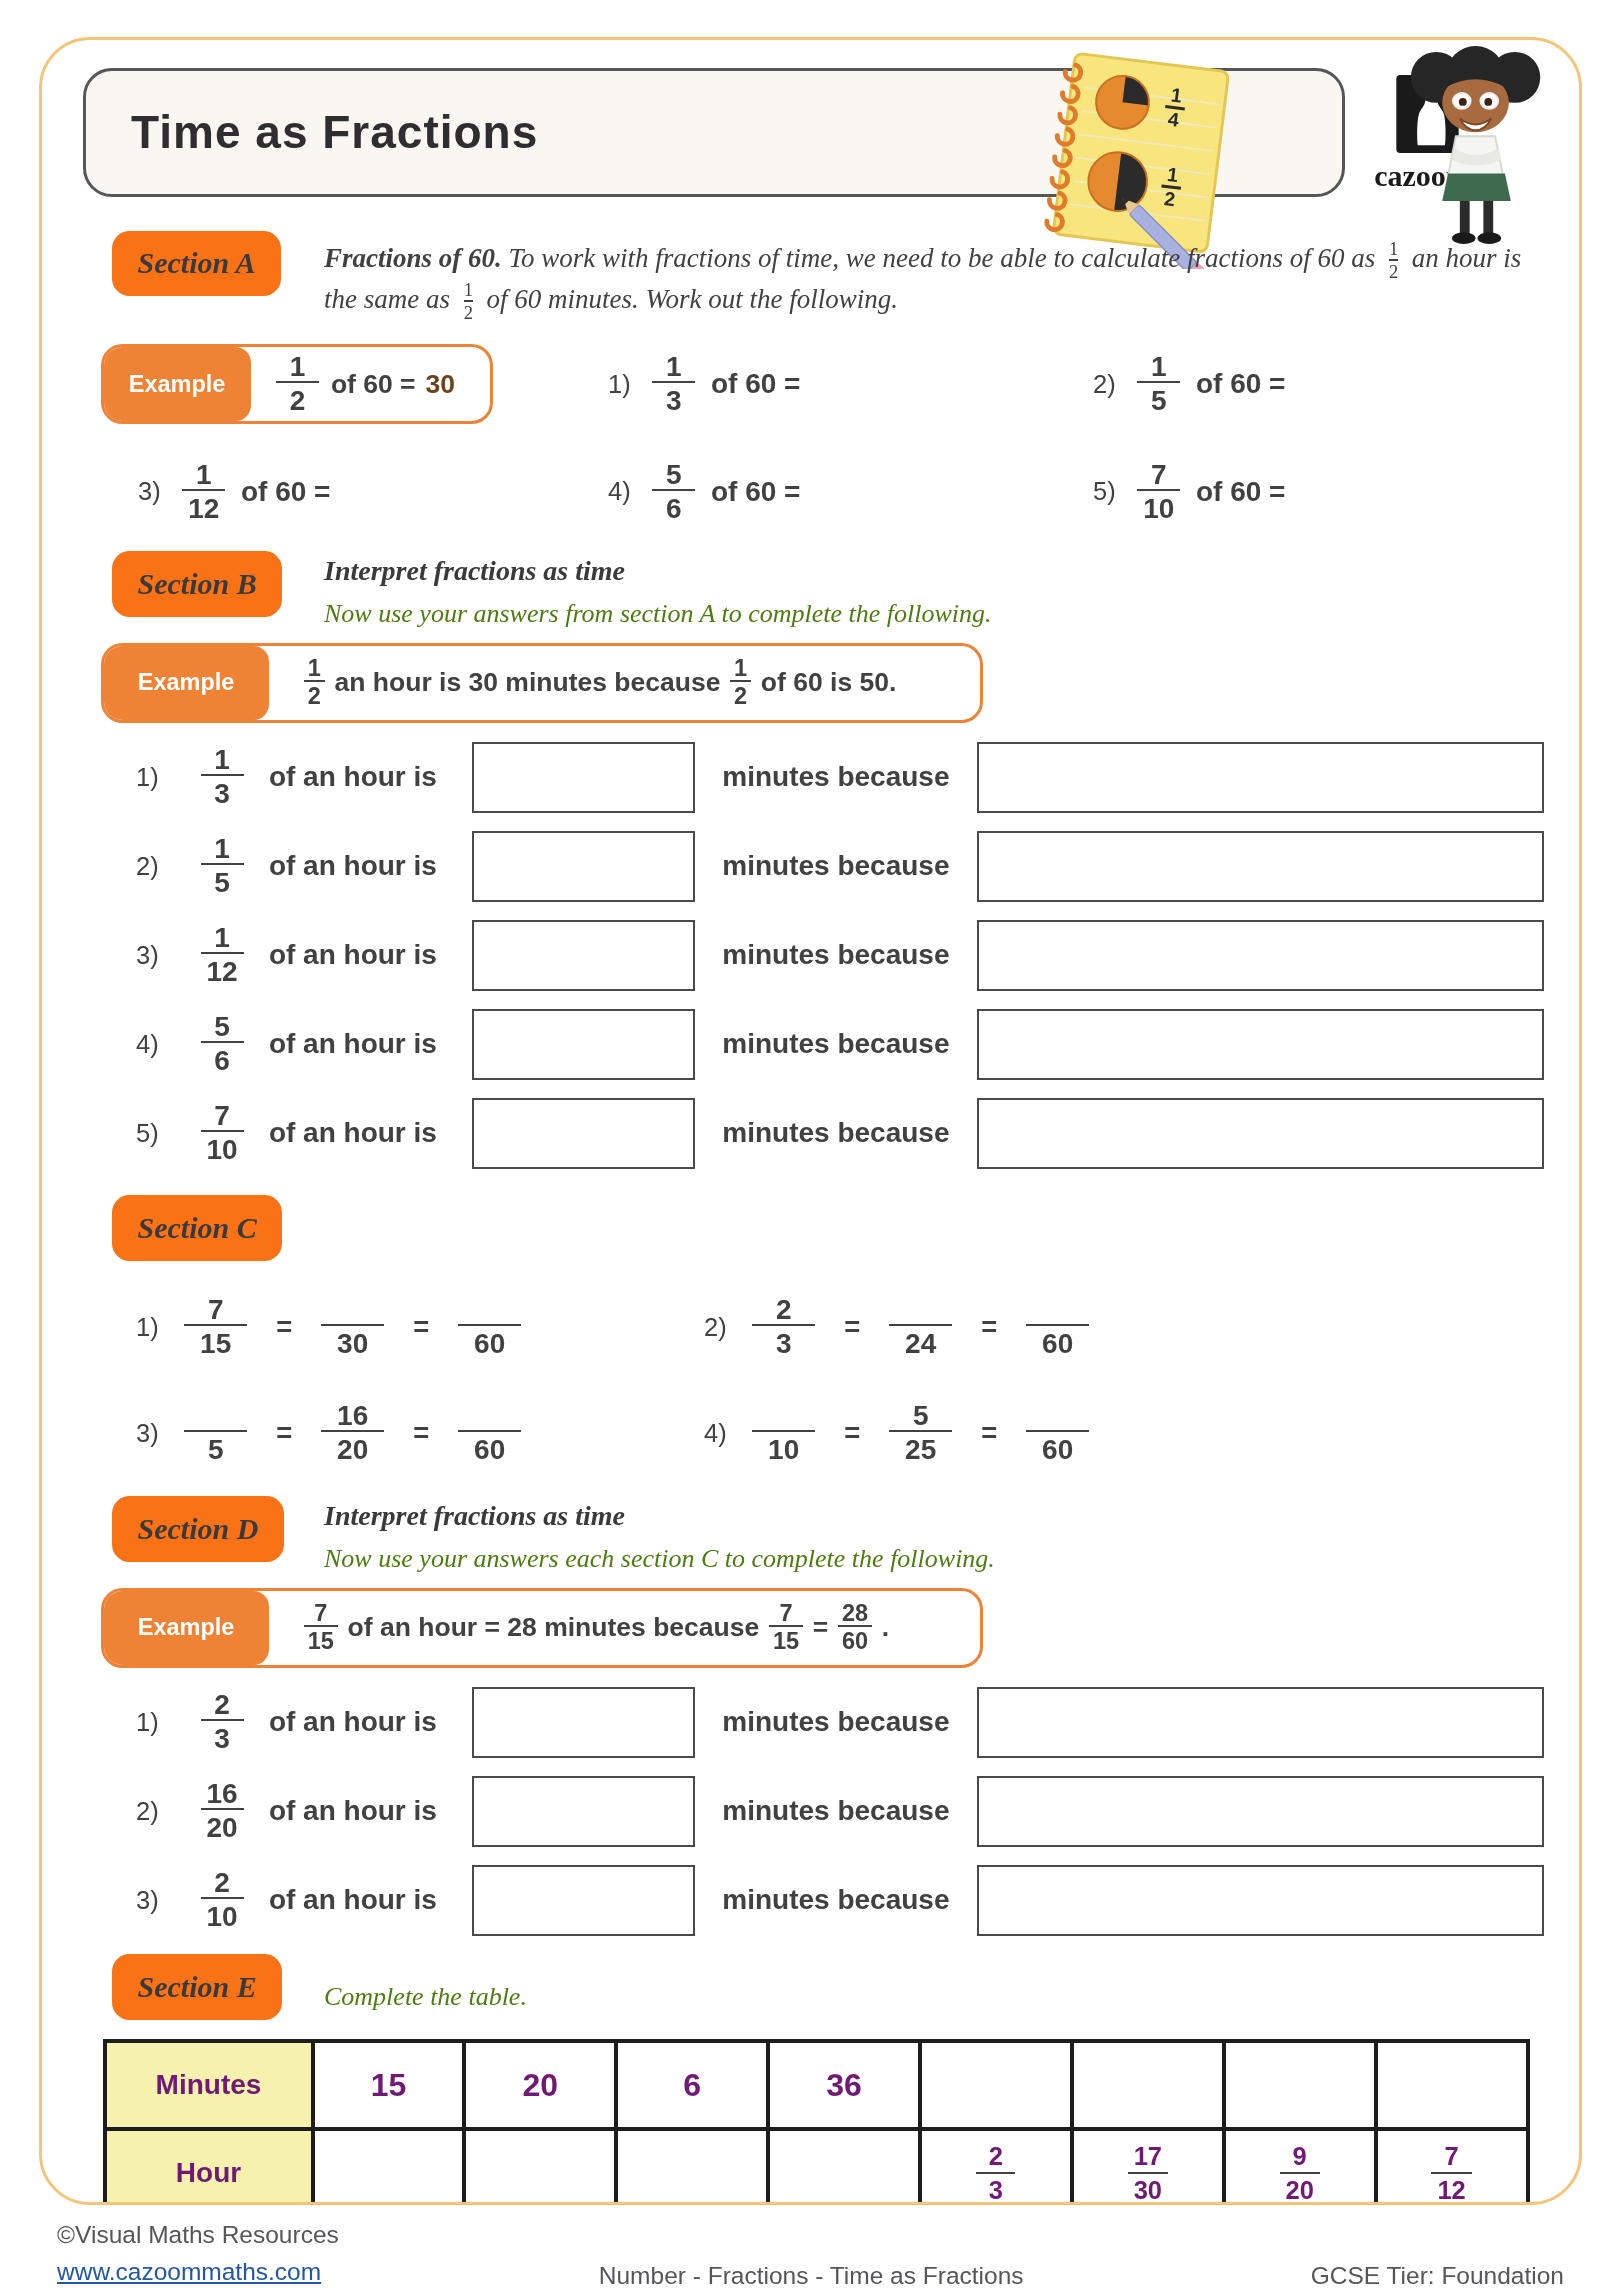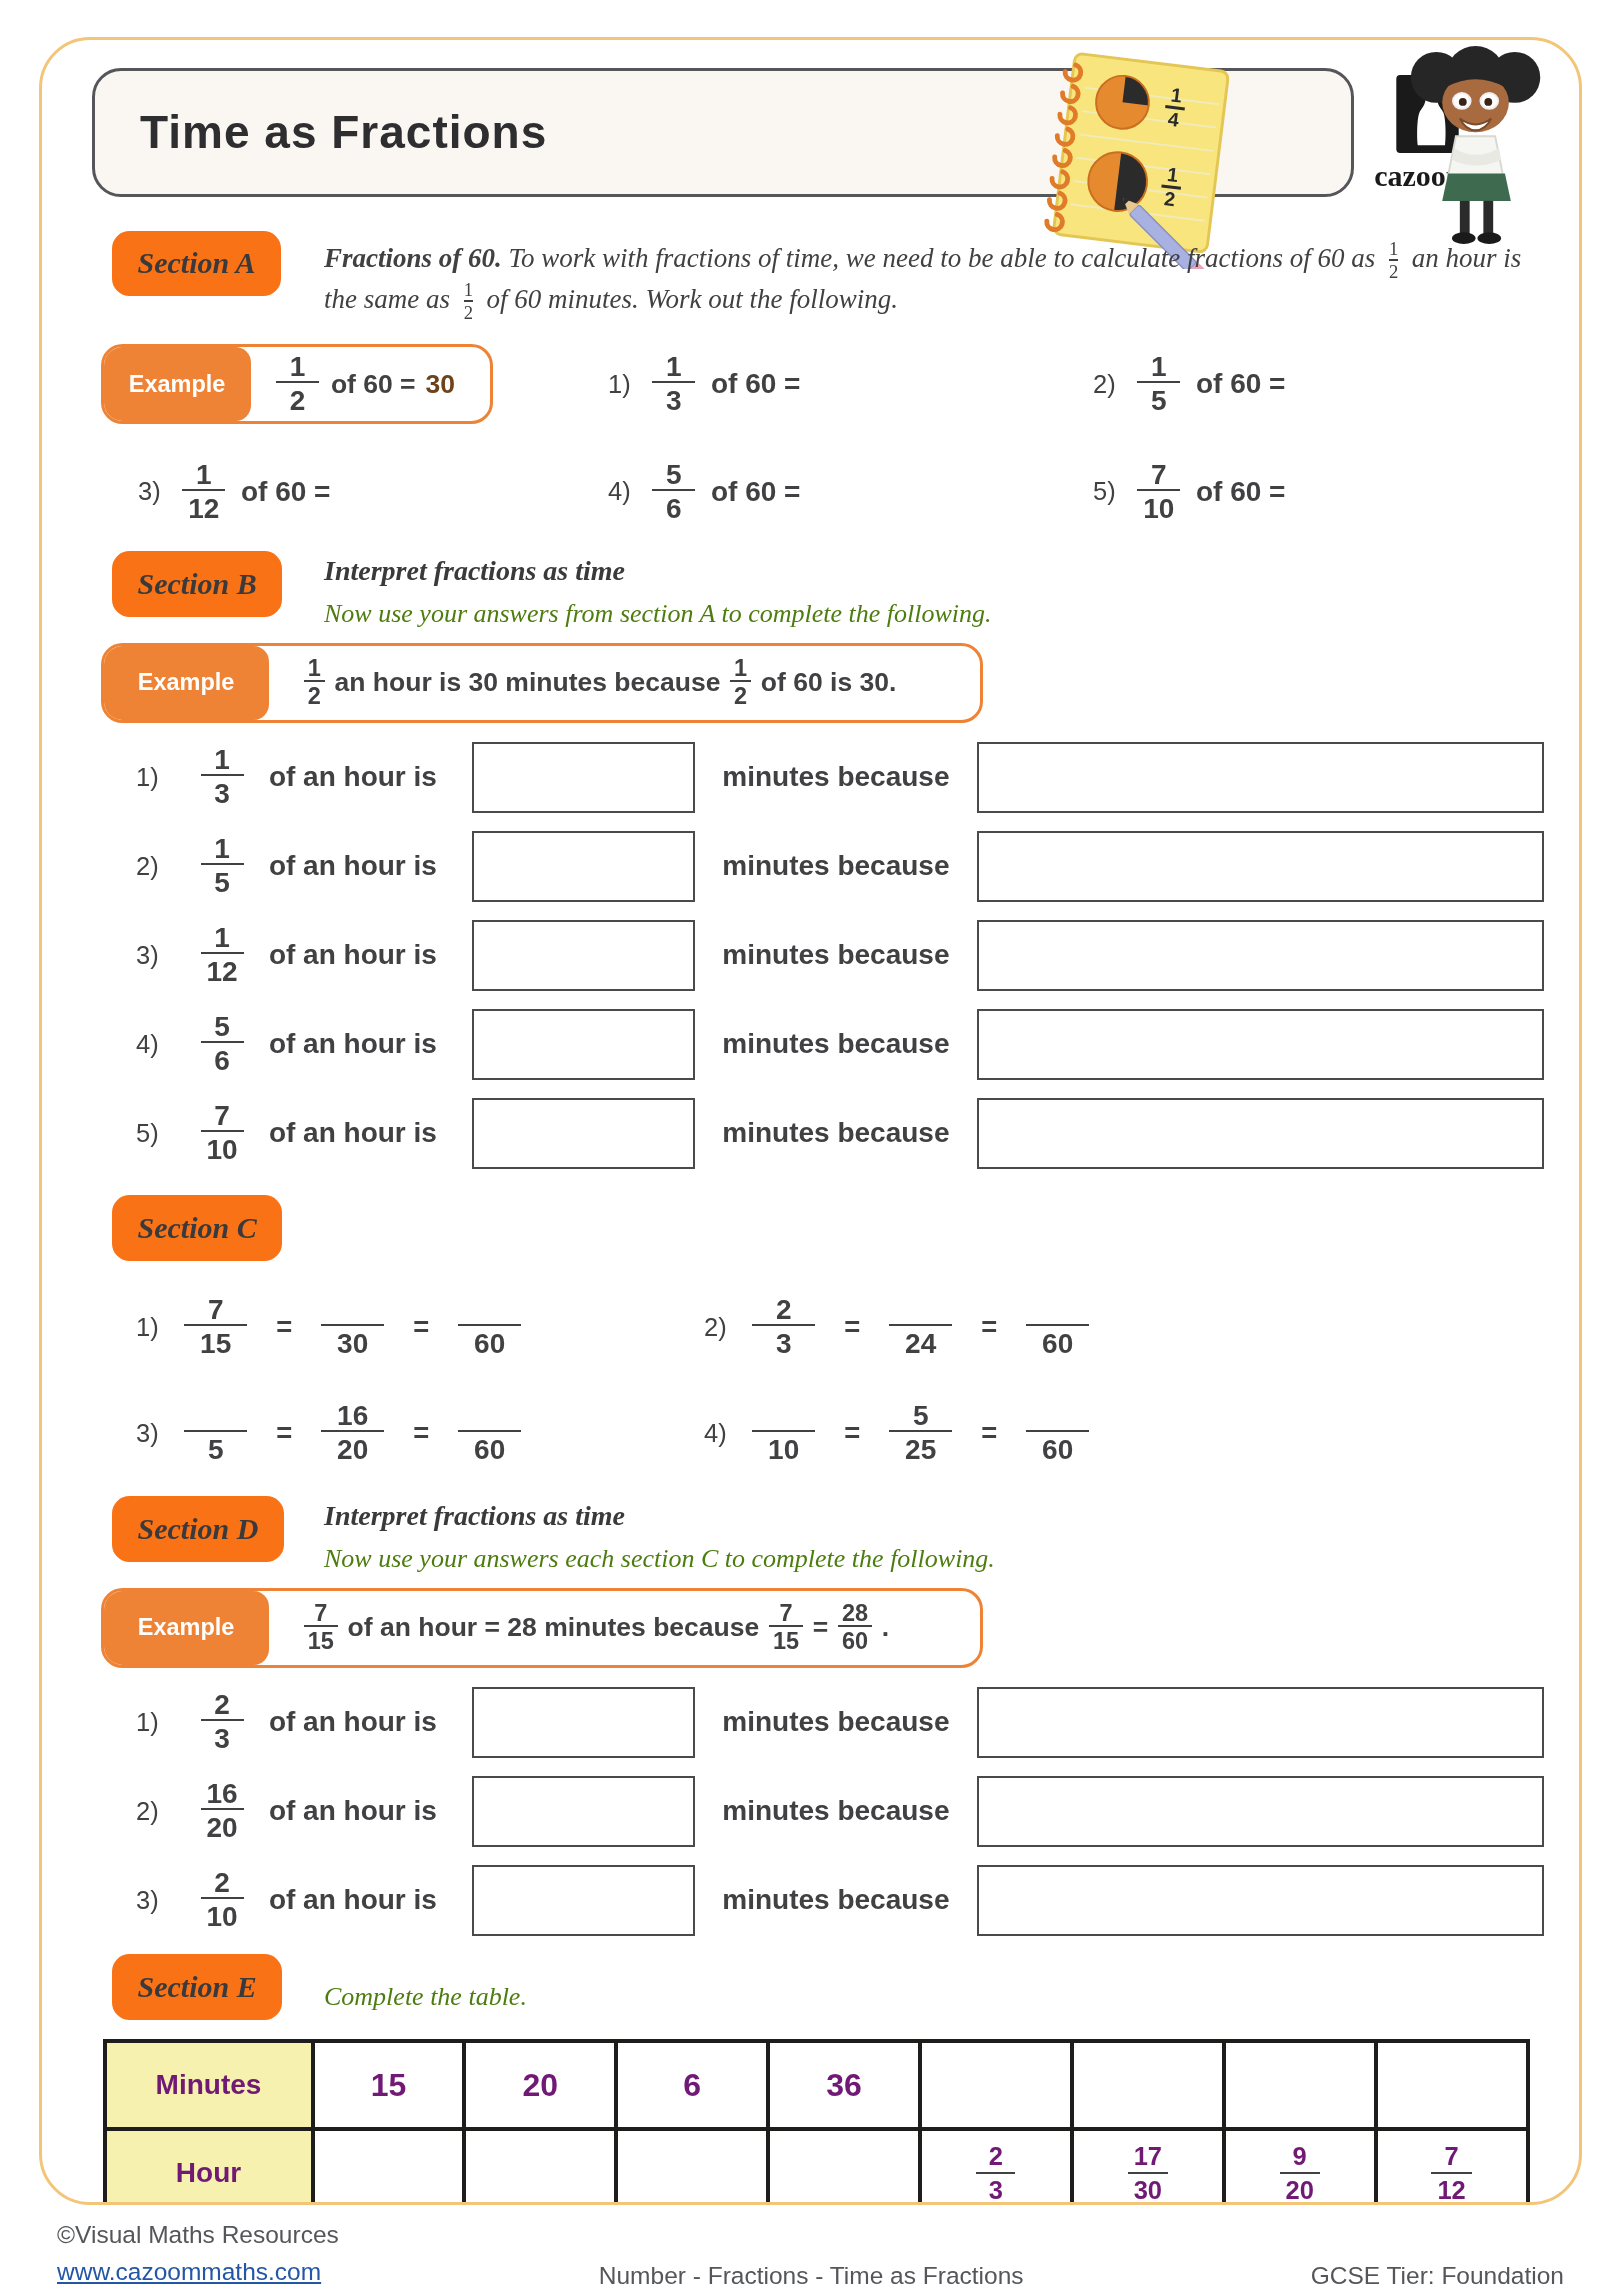--- a/index.html
+++ b/index.html
@@ -10,21 +10,21 @@
     position:relative; overflow:hidden;
   }
   .sheet {
     position:relative; margin:37px 39px 0 39px; height:2168px;
     border:3.9px solid #F2C579; border-radius:51px;
     padding:25.5px 37px 29px 37px; background:#ffffff; overflow:hidden;
   }
   
   .header { position:relative; height:165px; }
   .title-box {
-    position:absolute; left:13px; top:2px; width:1262px; height:129px;
+    position:absolute; left:4px; top:2px; width:1262px; height:129px;
     border:3.9px solid #55565A; border-radius:29px; background:#FAF7F2;
     display:flex; align-items:center; padding-left:45px;
   }
   .title-box h1 { margin:0; font-size:46px; font-weight:bold; color:#2E2E30; letter-spacing:1px; }
   .logo { position:absolute; right:51px; top:9.8px; width:127px; text-align:center; }
   .logo-text { font-family:"Liberation Serif", serif; font-weight:bold; font-size:30px; color:#1A1A1A; margin-top:2px; }
   .notebook { position:absolute; left:947px; top:-21.6px; }
   .mascot { position:absolute; right:-13.7px; top:-19.6px; }
   
   .section { position:relative; }
@@ -270,21 +270,21 @@
       <div class="example-body">
         <span class="ifrac">
             <span class="n">1</span>
             <span class="d">2</span>
           </span>
         <span>an hour is 30 minutes because</span>
         <span class="ifrac">
             <span class="n">1</span>
             <span class="d">2</span>
           </span>
-        <span>of 60 is 30.</span>
+        <span>of 60 is 50.</span>
       </div>
     </div>
   </div>
 
   <div class="mt10">
     <div class="b-row">
       <span class="qnum">1)</span>
       <span class="qfrac">
           <span class="n">1</span>
           <span class="d">3</span>

